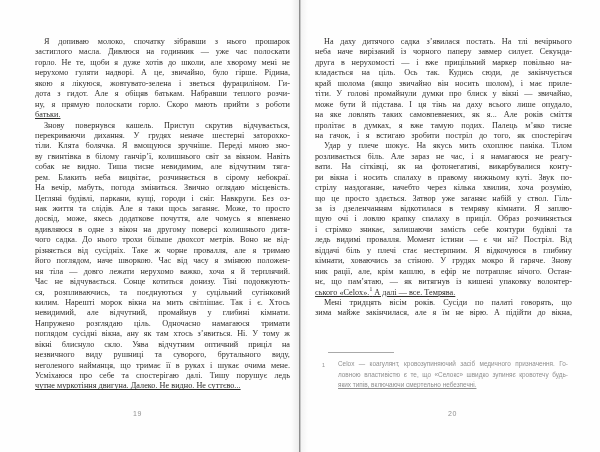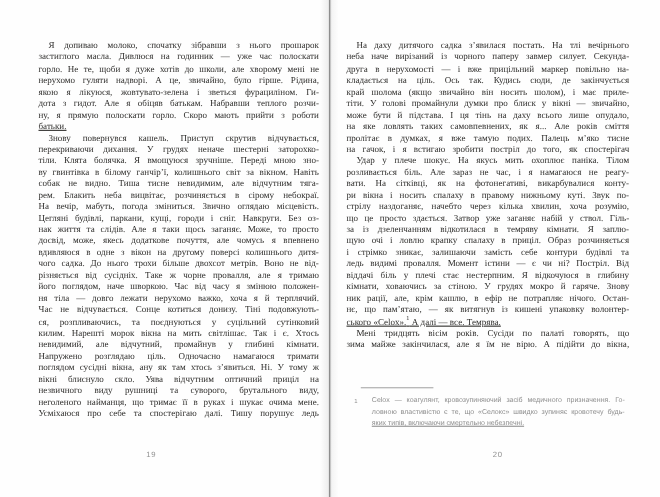--- a/index.html
+++ b/index.html
@@ -420,20 +420,21 @@
           <span>Усміхаюся</span>
           <span>про</span>
           <span>себе</span>
           <span>та</span>
           <span>спостерігаю</span>
           <span>далі.</span>
           <span>Тишу</span>
           <span>порушує</span>
           <span>ледь</span>
         </div>
+        <div class="line pend">чутне муркотіння двигуна. Далеко. Не видно. Не суттєво...</div>
       </div>
     <div class="pagenum">19</div>
   </div>
 
   <div class="spine"></div>
 
   <div class="page right">
     <div class="body-text" id="right-body">
         <div class="line just indent">
           <span>На</span>

